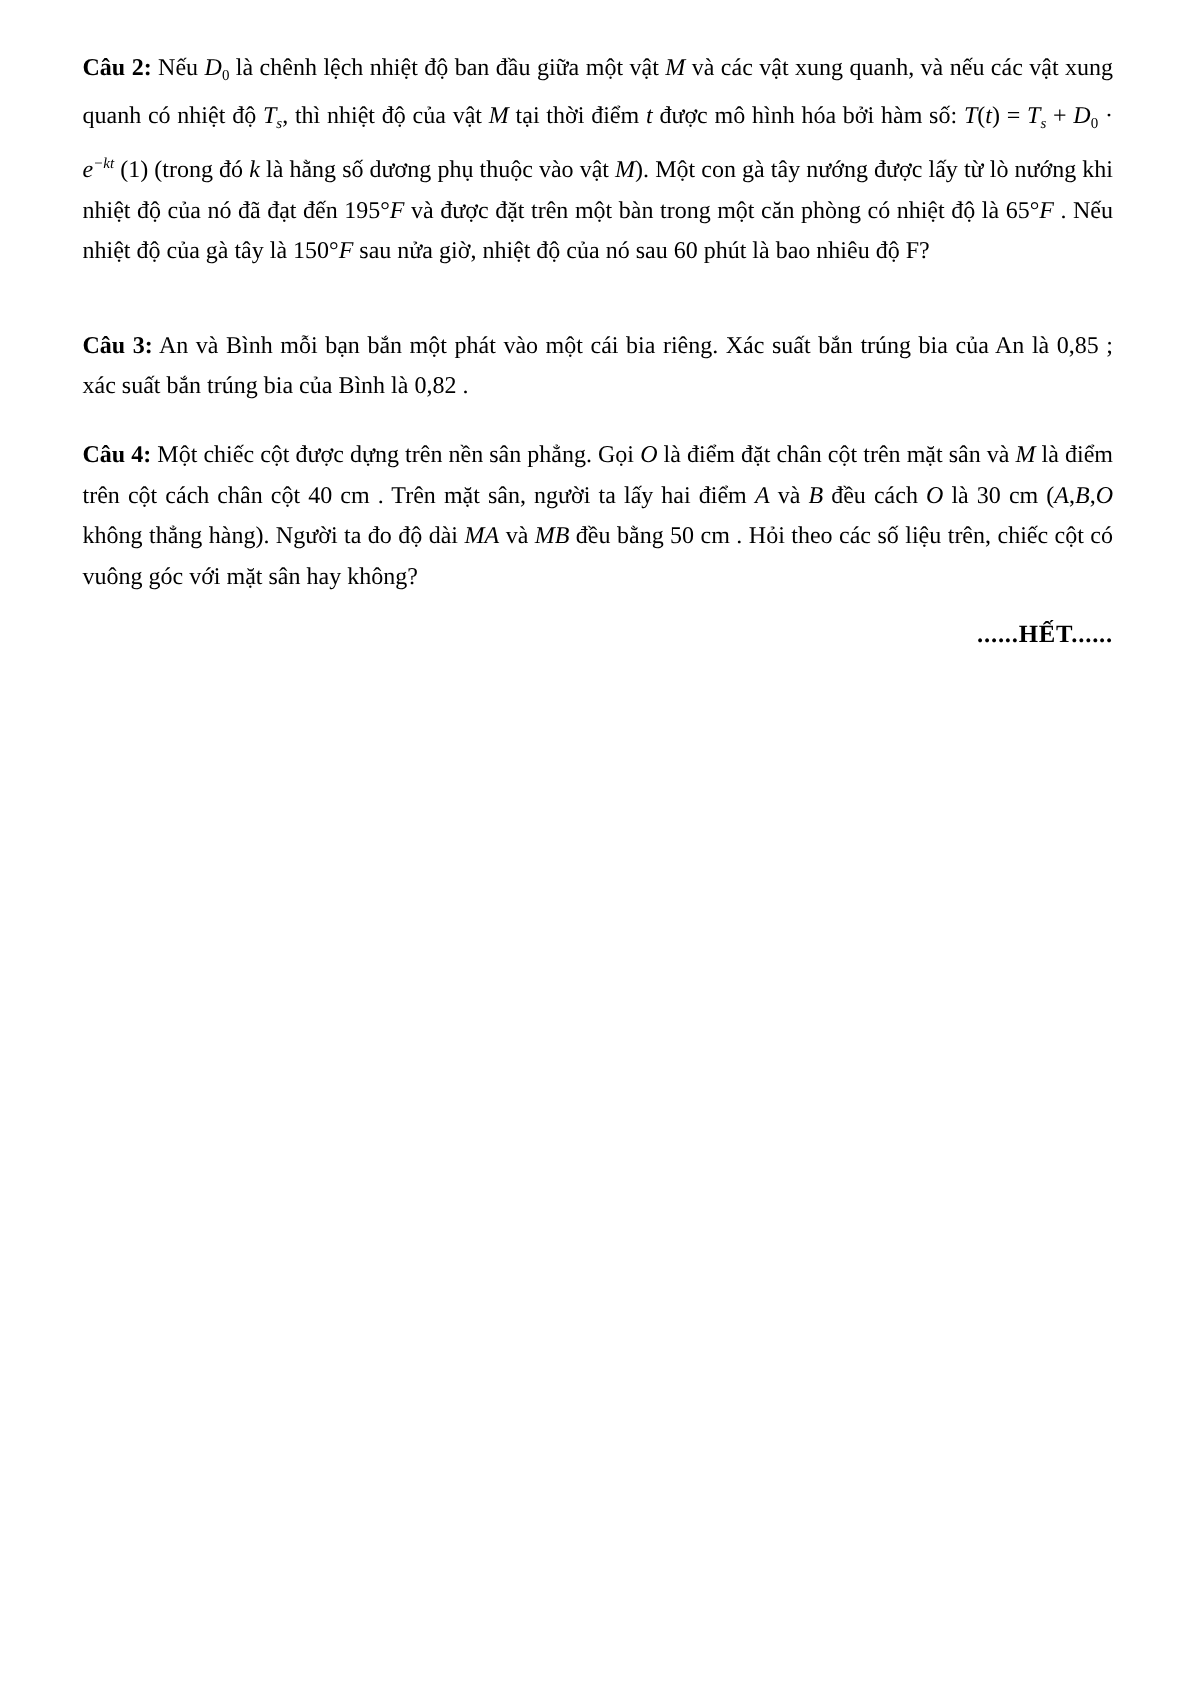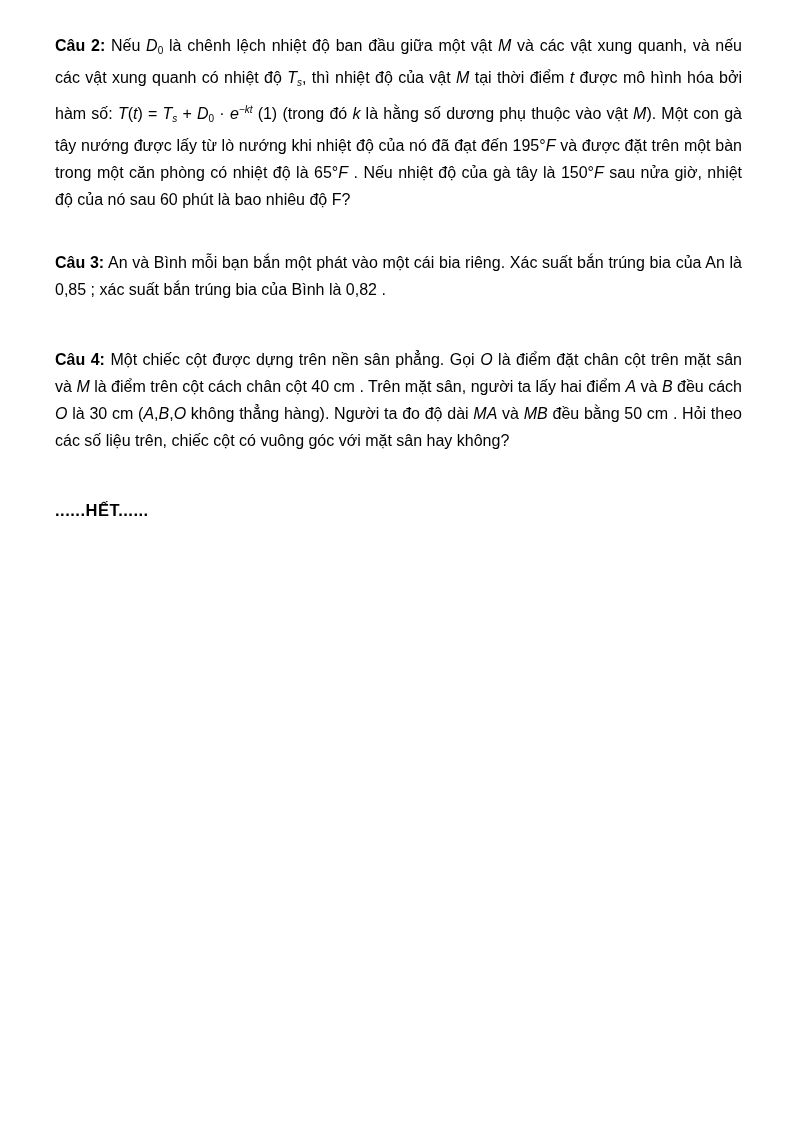--- a/index.html
+++ b/index.html
@@ -2,43 +2,43 @@
 <html><head>
 <meta charset="utf-8">
 <style>
   html, body { margin: 0; padding: 0; background: #ffffff; }
   .page {
     position: relative;
     width: 794px;
     height: 818px;
     background: #ffffff;
     color: #000000;
-    font-family: Liberation Sans, sans-serif;
+    font-family: Liberation Serif, serif;
     overflow: hidden;
   }
   .content {
     position: absolute;
     left: 55px;
     top: 32px;
     width: 687px;
   }
   .para {
     margin: 0;
     font-size: 16px;
     line-height: 27px;
     text-align: justify;
     text-justify: inter-word;
   }
   .q-block { margin: 0; }
   .q3-block { margin-top: 36px; }
   .q3-p2 { padding-left: 3px; margin-top: 2px; }
-  .q4-block { margin-top: 43px; }
+  .q4-block { margin-top: 19px; }
   .end-marker {
-    margin: 47px 0 0 0;
-    text-align: left;
+    margin: 15px 0 0 0;
+    text-align: right;
     font-weight: bold;
     font-size: 16.5px;
     letter-spacing: 0.5px;
   }
   .footer {
     position: absolute;
     left: 0;
     top: 1071px;
     width: 742px;
     text-align: right;

